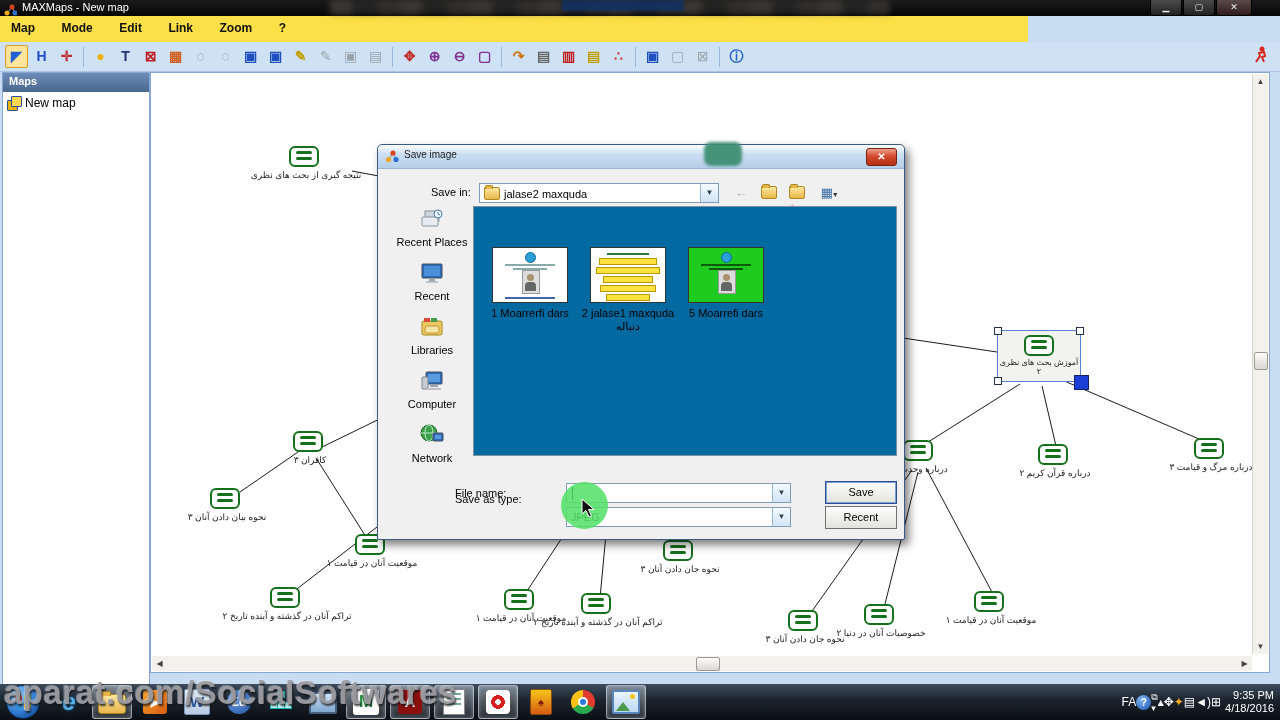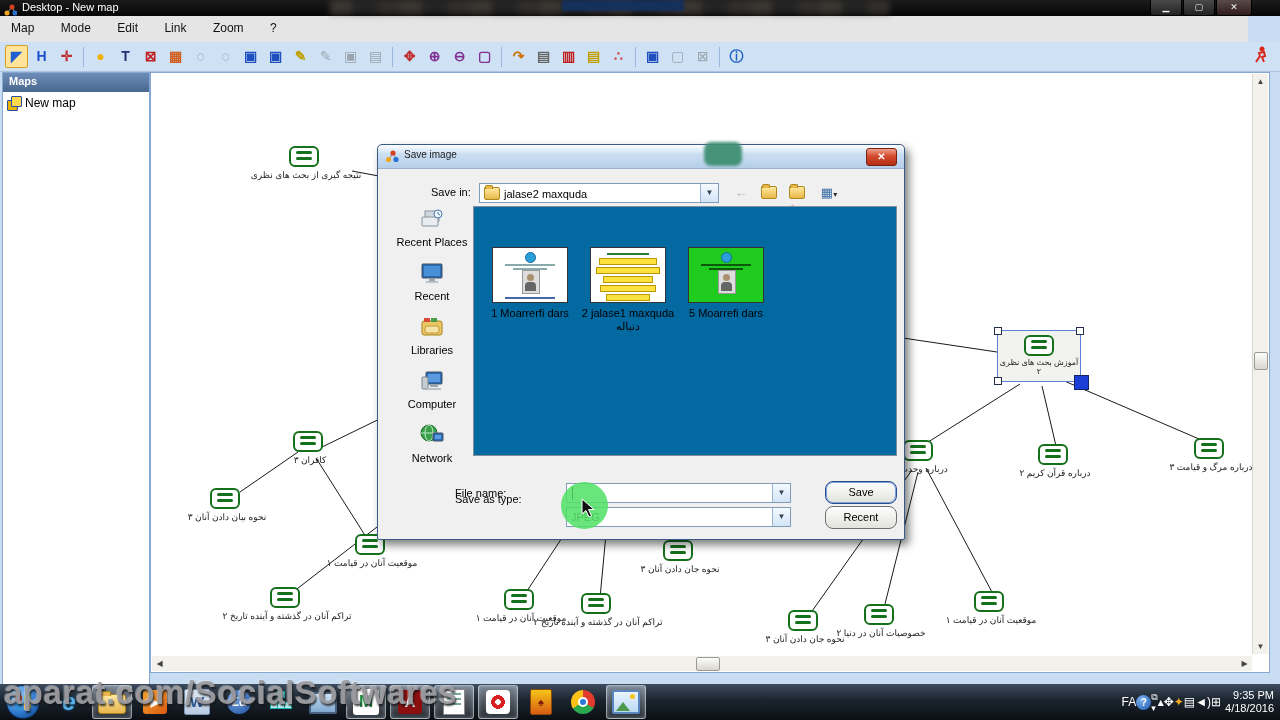--- a/index.html
+++ b/index.html
@@ -10,21 +10,21 @@
   .titlebar{position:absolute;left:0;top:0;width:1280px;height:16px;background:linear-gradient(#1b1b1b,#050505);color:#fff;z-index:4;}
   .titlebar .appico{position:absolute;left:4px;top:2px;}
   .titlebar .ttext{position:absolute;left:22px;top:1px;font-size:11px;}
   .tb-blur{position:absolute;left:330px;top:0;width:560px;height:15px;background:repeating-linear-gradient(90deg,#6b6257 0 22px,#3a3a3a 22px 48px,#57504a 48px 70px);filter:blur(3px);opacity:.45;}
   .tb-blueblob{position:absolute;left:562px;top:0;width:122px;height:11px;background:#16305c;filter:blur(1px);}
   .winbtns{position:absolute;right:28px;top:0;display:flex;}
   .winbtn{width:30px;height:15px;background:linear-gradient(#4a4a4a,#222);border:1px solid #000;border-top:none;border-radius:0 0 3px 3px;color:#eee;font-size:9px;text-align:center;line-height:14px;margin-left:1px;}
   .winbtn.close{width:34px;background:linear-gradient(#5a4a4a,#301c1c);}
 
   
-  .menubar{position:absolute;left:0;top:16px;width:1248px;height:26px;background:#e5e5e5;z-index:3;}
+  .menubar{position:absolute;left:0;top:16px;width:1028px;height:26px;background:#fde047;z-index:3;font-weight:bold;}
   .menuitem{display:inline-block;padding:5px 11px;font-size:12px;color:#111;}
 
   
   .toolbar{position:absolute;left:0;top:42px;width:1280px;height:30px;background:#cfe2f5;border-bottom:1px solid #a9c3e0;z-index:3;display:flex;align-items:center;padding-left:4px;box-sizing:border-box;}
   .tbi{width:21px;height:21px;margin:0 1px;font-size:14px;font-weight:bold;text-align:center;line-height:21px;border:1px solid transparent;border-radius:2px;}
   .tbi.hl{background:#ffe49a;border-color:#d89c1e;}
   .tbi.gray{color:#9aa4ae !important;font-weight:normal;}
   .tbsep{width:1px;height:20px;background:#9ab6d8;margin:0 4px;}
   .runman{position:absolute;right:12px;top:4px;}
 
@@ -82,21 +82,21 @@
   .fitem{position:absolute;top:40px;width:96px;text-align:center;}
   .slide{width:74px;height:54px;margin:0 auto;border:1px solid #333;background:#fff;position:relative;overflow:hidden;}
   .slide .dot{position:absolute;left:50%;top:4px;width:9px;height:9px;margin-left:-5px;border-radius:50%;background:#2a9fd8;border:1px solid #1668a0;}
   .slide .tln{position:absolute;left:12px;right:12px;height:2px;background:#8aa;}
   .slide .portrait{position:absolute;left:50%;top:22px;width:16px;height:22px;margin-left:-8px;background:#ddd;border:1px solid #999;}
   .slide .portrait:before{content:"";position:absolute;left:4px;top:3px;width:7px;height:7px;border-radius:50%;background:#a9906e;}
   .slide .portrait:after{content:"";position:absolute;left:2px;top:11px;width:11px;height:9px;border-radius:4px 4px 0 0;background:#666;}
   .slide.green{background:#1ecb1e;}
   .slide .ybar{position:absolute;left:8px;right:8px;height:5px;background:#ffe23e;border:1px solid #b89a00;}
   .flabel{font-size:11px;color:#000;margin-top:4px;line-height:13px;}
-  .btn{position:absolute;width:70px;height:21px;background:linear-gradient(#fdfdfd,#e3e3dd);border:1px solid #707070;border-radius:8px;font-size:11px;text-align:center;line-height:20px;color:#000;}
+  .btn{position:absolute;width:70px;height:21px;background:linear-gradient(#fdfdfd,#e3e3dd);border:1px solid #707070;border-radius:0;font-size:11px;text-align:center;line-height:20px;color:#000;}
   .btn.def{border:1px solid #2a4d8f;box-shadow:0 0 0 1px #7aa2d8 inset;}
   .caret{position:absolute;left:5px;top:3px;width:1px;height:13px;background:#000;}
 
   
   .hlcircle{position:absolute;left:561px;top:482px;width:47px;height:47px;border-radius:50%;background:rgba(80,225,100,.85);z-index:6;}
   .cursor{position:absolute;left:581px;top:498px;z-index:7;}
 
   
   .watermark{position:absolute;left:4px;top:674px;font-size:33px;font-weight:bold;letter-spacing:.5px;color:rgba(158,158,164,.92);text-shadow:1px 2px 2px rgba(20,20,20,.8),-1px -1px 0 rgba(235,235,235,.4);z-index:12;white-space:nowrap;}
 
@@ -144,21 +144,21 @@
   <div class="titlebar">
     <span class="appico">
       <svg width="13" height="12">
           <line x1="4" y1="8" x2="8" y2="3" stroke="#999" stroke-width="1"></line>
           <line x1="8" y1="3" x2="11" y2="9" stroke="#999" stroke-width="1"></line>
           <circle cx="3" cy="9" r="2.5" fill="#f0a61e"></circle>
           <circle cx="8" cy="3" r="2.5" fill="#d8431e"></circle>
           <circle cx="11" cy="9" r="2.5" fill="#2a6fd4"></circle>
         </svg>
     </span>
-    <span class="ttext">Desktop - New map</span>
+    <span class="ttext">MAXMaps - New map</span>
     <span class="tb-blur"></span>
     <span class="tb-blueblob"></span>
     <span class="winbtns">
       <span class="winbtn">▁</span>
       <span class="winbtn">▢</span>
       <span class="winbtn close">✕</span>
     </span>
   </div>
 
   <div class="menubar">

